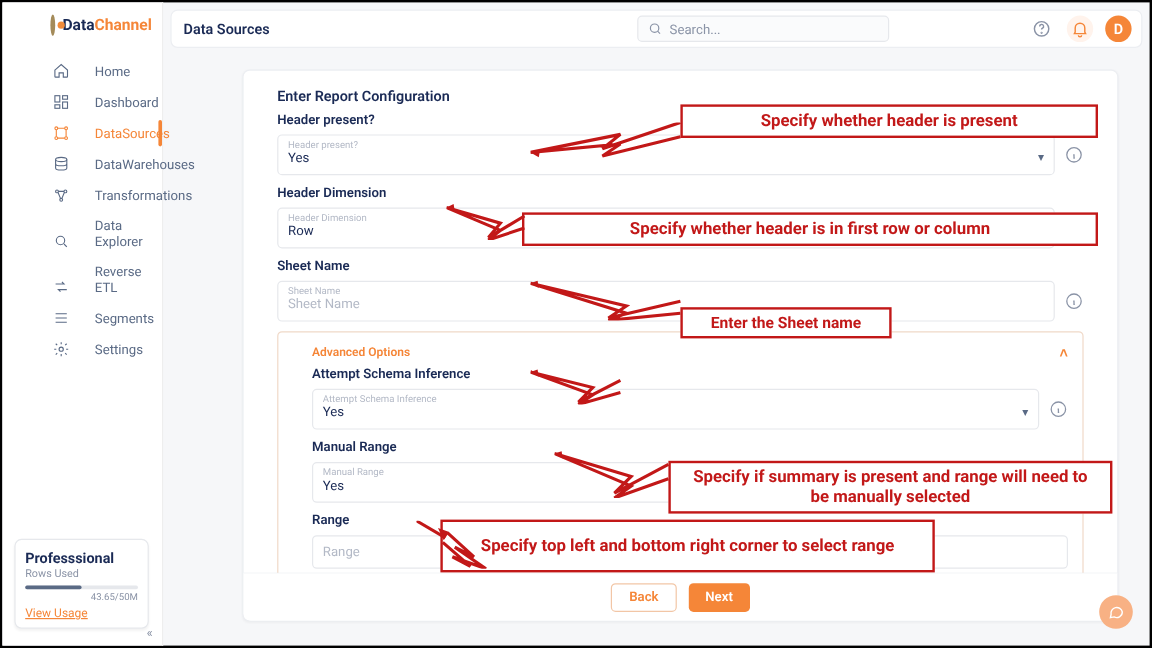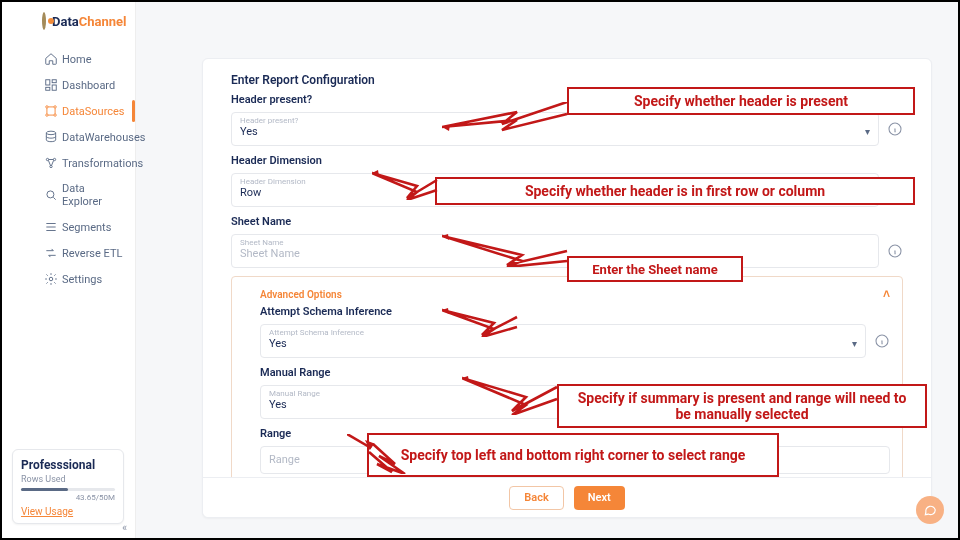--- a/index.html
+++ b/index.html
@@ -7,21 +7,21 @@
   .frame { width: 960px; height: 540px; border: 2px solid #000; position: relative; background:#f6f7f9; }
 
   
   .sidebar { position:absolute; left:0; top:0; width:134px; height:100%; background:#fff; border-right:1px solid #eee;padding-left:28px; }
   .brand { display:flex; align-items:center; gap:6px; padding:10px 10px 16px 12px; }
   .brand-logo { width:18px; height:18px; border-radius:50%; border:2px solid #a48b5a; position:relative; }
   .brand-logo::before { content:""; position:absolute; width:6px; height:6px; border-radius:50%; background:#f28c3a; top:4px; left:4px; }
   .brand-text { font-weight:700; font-size:13px; color:#1a2a55; }
   .brand-text .accent { color:#f58638; }
   .nav { list-style:none; padding:0 0 0 0; }
-  .nav li { display:flex; align-items:center; gap:4px; padding:6px 10px 6px 14px; font-size:11px; color:#5a6a85; cursor:pointer; position:relative; }
+  .nav li { display:flex; align-items:flex-end; gap:21px; padding:6px 10px 6px 14px; font-size:11px; color:#5a6a85; cursor:pointer; position:relative; }
   .nav li .ico { width:14px; height:14px; flex:0 0 14px; display:flex; align-items:center; justify-content:center; }
   .nav li .ico svg { width:14px; height:14px; stroke:#5a6a85; fill:none; stroke-width:1.6; }
   .nav li.active { color:#f58638; }
   .nav li.active .ico svg { stroke:#f58638; }
   .nav li.active::after { content:""; position:absolute; right:0; top:2px; bottom:2px; width:3px; background:#f58638; border-radius:2px; }
 
   .plan-card { position:absolute; left:10px; bottom:14px; width:112px; background:#fff; border:1px solid #e6e8ec; border-radius:6px; padding:8px 8px 6px 8px; box-shadow:0 1px 2px rgba(0,0,0,.05);}
   .plan-card .title { font-weight:700; font-size:12px; color:#1a2a55; }
   .plan-card .sub { font-size:9px; color:#8a93a6; margin-top:2px; }
   .plan-card .bar { height:3px; width:100%; background:#e6e8ec; border-radius:2px; margin-top:4px; position:relative; }
@@ -143,32 +143,32 @@
             <svg viewBox="0 0 24 24">
               <circle cx="11" cy="11" r="6"></circle>
               <path d="m20 20-4-4"></path>
             </svg>
           </span>
         <span>Data Explorer</span>
       </li>
       <li>
         <span class="ico">
             <svg viewBox="0 0 24 24">
+              <path d="M4 8h12l-3-3M20 16H8l3 3"></path>
+            </svg>
+          </span>
+        <span>Reverse ETL</span>
+      </li>
+      <li>
+        <span class="ico">
+            <svg viewBox="0 0 24 24">
               <path d="M4 6h16M4 12h16M4 18h16"></path>
             </svg>
           </span>
         <span>Segments</span>
-      </li>
-      <li>
-        <span class="ico">
-            <svg viewBox="0 0 24 24">
-              <path d="M4 8h12l-3-3M20 16H8l3 3"></path>
-            </svg>
-          </span>
-        <span>Reverse ETL</span>
       </li>
       <li>
         <span class="ico">
             <svg viewBox="0 0 24 24">
               <circle cx="12" cy="12" r="3"></circle>
               <path d="M12 2v3M12 19v3M4.2 4.2l2.1 2.1M17.7 17.7l2.1 2.1M2 12h3M19 12h3M4.2 19.8l2.1-2.1M17.7 6.3l2.1-2.1"></path>
             </svg>
           </span>
         <span>Settings</span>
       </li>
@@ -177,20 +177,45 @@
     <div class="plan-card">
       <div class="title">Professsional</div>
       <div class="sub">Rows Used</div>
       <div class="bar"></div>
       <div class="count">43.65/50M</div>
       <a class="link">View Usage</a>
     </div>
     <div class="collapse">«</div>
   </div>
 
+  <div class="topbar">
+    <div class="page-title">Data Sources</div>
+    <div class="searchbox">
+      <svg viewBox="0 0 24 24">
+          <circle cx="11" cy="11" r="7"></circle>
+          <path d="m20 20-4-4"></path>
+        </svg>
+      <span>Search...</span>
+    </div>
+    <div class="top-icons">
+      <div class="round help-ico">
+          <svg viewBox="0 0 24 24">
+            <circle cx="12" cy="12" r="9"></circle>
+            <path d="M9.5 9a2.5 2.5 0 1 1 3.5 2.3c-.9.4-1 1-1 1.7"></path>
+            <circle cx="12" cy="17" r=".5"></circle>
+          </svg>
+        </div>
+      <div class="round bell-ico">
+          <svg viewBox="0 0 24 24" style="stroke:#f58638">
+            <path d="M6 16V11a6 6 0 1 1 12 0v5l1 2H5zM10 20a2 2 0 0 0 4 0"></path>
+          </svg>
+        </div>
+      <div class="round avatar">D</div>
+    </div>
+  </div>
 
   <div class="panel">
     <div class="sect-title">Enter Report Configuration</div>
 
     <div class="field">
       <div class="label">Header present?</div>
       <div class="inputwrap">
         <div class="input">
           <span class="floating">Header present?</span>
           <span class="val">Yes</span>

